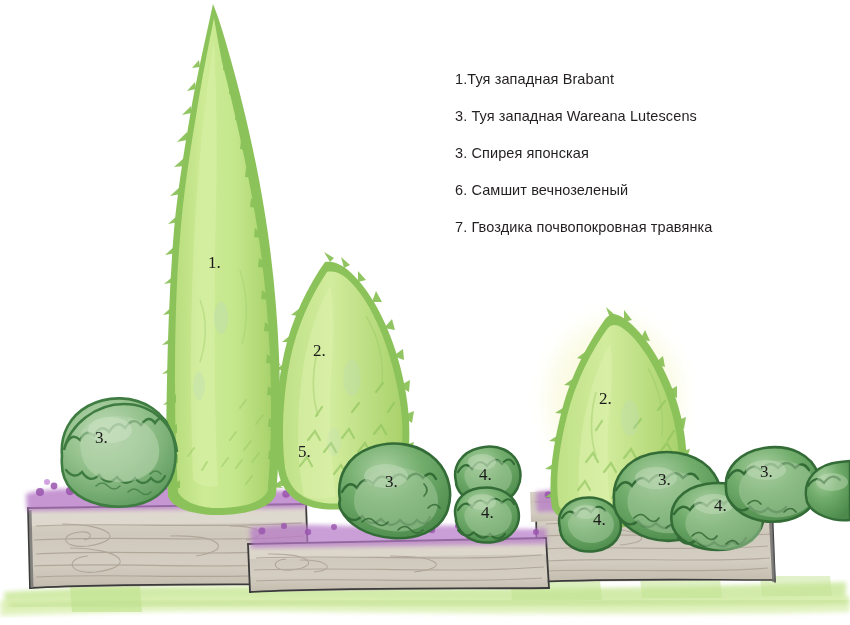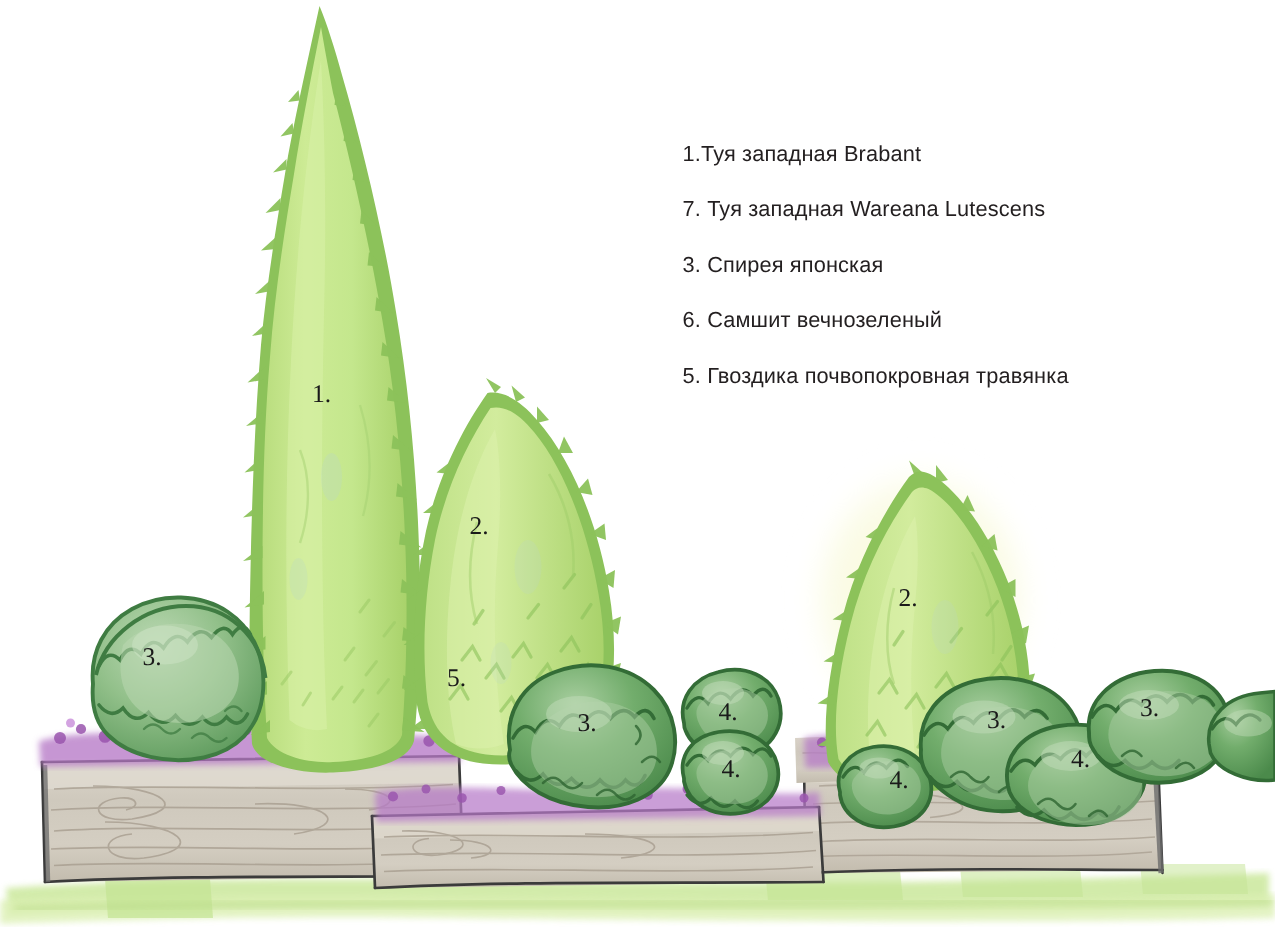--- a/index.html
+++ b/index.html
@@ -4,21 +4,21 @@
 <title>Landscape Planting Plan</title>
 <style>
   html,body{margin:0;padding:0;background:#ffffff;}
   body{
     width:850px;height:625px;position:relative;overflow:hidden;
     font-family:"Liberation Sans","DejaVu Sans",sans-serif;
     background:#ffffff;
   }
   #scene{position:absolute;inset:0;width:850px;height:625px;}
   .legend{
-    position:absolute;left:455px;top:96px;width:330px;
+    position:absolute;left:455px;top:72px;width:330px;
   }
   .legend-item{
     font-size:14.5px;
     color:#231f20;
     line-height:1;
     margin-bottom:22.5px;
     white-space:nowrap;
     letter-spacing:0.1px;
   }
   svg{display:block;}
@@ -639,19 +639,19 @@
       <text class="lbl" x="599" y="404">2.</text>
       <text class="lbl" x="593" y="525">4.</text>
       <text class="lbl" x="658" y="485">3.</text>
       <text class="lbl" x="714" y="511">4.</text>
       <text class="lbl" x="760" y="477">3.</text>
     </g>
   </svg>
 
   <div class="legend">
     <div class="legend-item">1.Туя западная Brabant</div>
-    <div class="legend-item">7. Туя западная Wareana Lutescens</div>
+    <div class="legend-item">3. Туя западная Wareana Lutescens</div>
     <div class="legend-item">3. Спирея японская</div>
     <div class="legend-item">6. Самшит вечнозеленый</div>
-    <div class="legend-item">5. Гвоздика почвопокровная травянка</div>
+    <div class="legend-item">7. Гвоздика почвопокровная травянка</div>
   </div>
 
 </div>
 
 </body></html>

